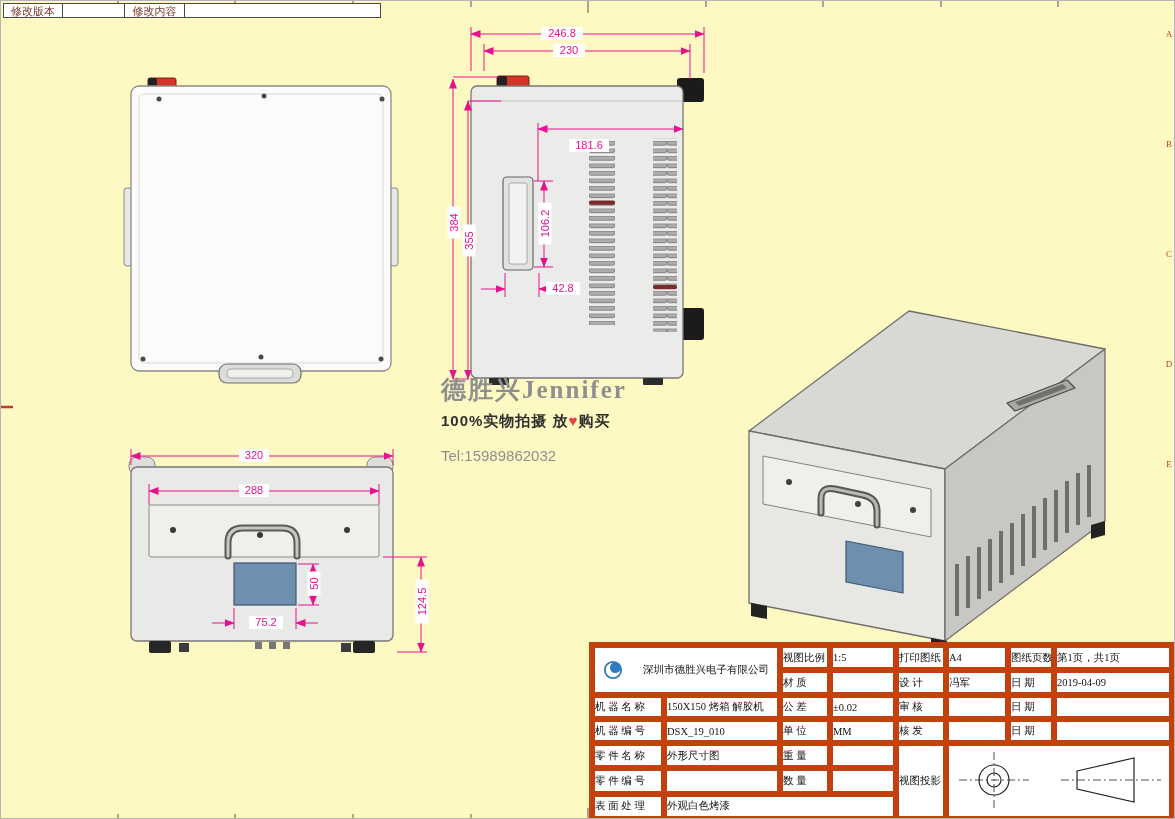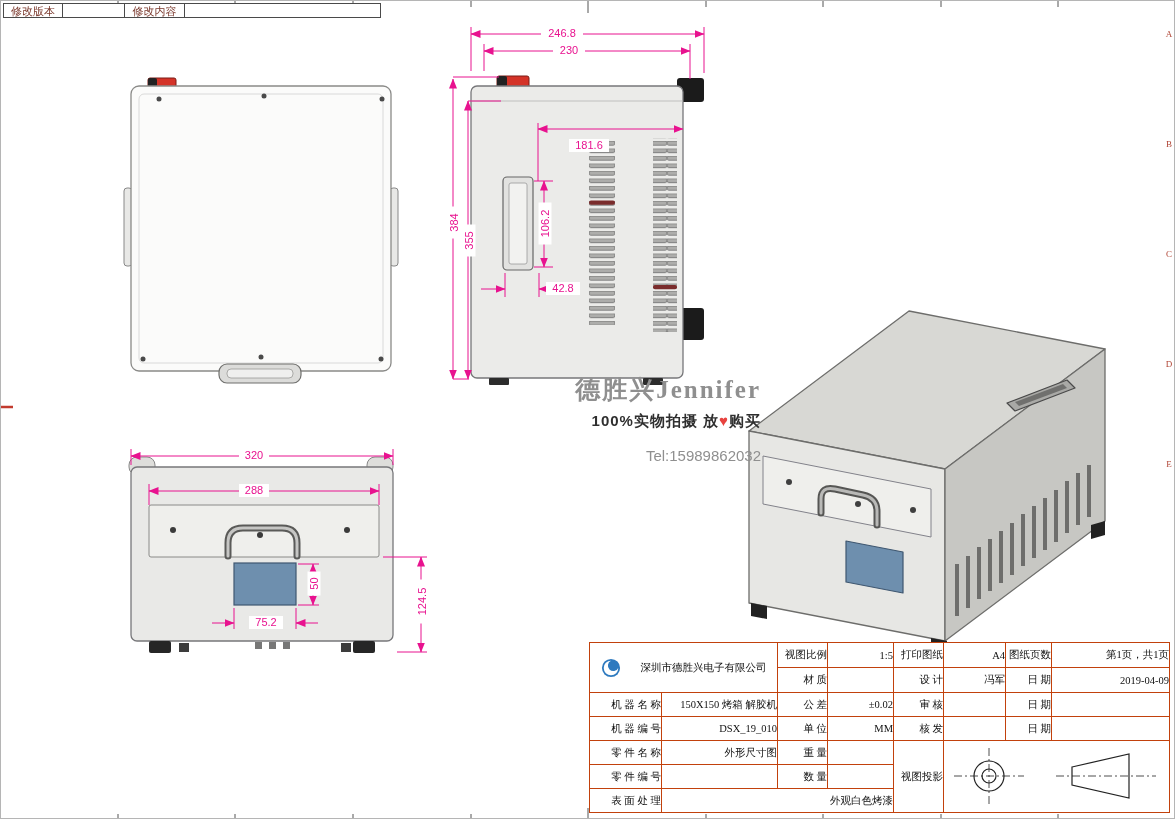--- a/index.html
+++ b/index.html
@@ -1,16 +1,16 @@
 <!DOCTYPE html>
 <html><head>
 <meta charset="utf-8">
 <style>
   html,body{margin:0;padding:0;background:#e9e9e9;}
-  #page{position:relative;width:1175px;height:819px;background:#ffffff;overflow:hidden;
+  #page{position:relative;width:1175px;height:819px;background:#fef9c3;overflow:hidden;
         font-family:"Liberation Sans",sans-serif;border:1px solid #b5b5b5;box-sizing:border-box;}
   svg{display:block;}
   #drawing{position:absolute;left:0;top:0;}
 
   
   .rev-table{position:absolute;left:2px;top:2px;display:flex;font:11px "Liberation Serif",serif;color:#7a382c;}
   .rev-cell{border:1px solid #4a4a4a;height:15px;line-height:15px;padding:0 3px;box-sizing:border-box;background:#fff;}
   .rev-cell.b1{width:60px;text-align:center;}
   .rev-cell.b2{width:62px;border-left:none;}
   .rev-cell.b3{width:60px;text-align:center;border-left:none;}
@@ -18,30 +18,30 @@
 
   
   .dim-label{position:absolute;color:#e8128f;font:11px "Liberation Sans",sans-serif;
              line-height:13px;background:#ffffff;padding:0 1px;text-align:center;}
   .dim-label.v{transform:rotate(-90deg);transform-origin:center;}
 
   
   .zone{position:absolute;left:1163px;width:10px;text-align:center;font:9px "Liberation Serif",serif;color:#b04434;}
 
   
-  .watermark{position:absolute;left:440px;top:372px;width:320px;text-align:right;pointer-events:none;}
+  .watermark{position:absolute;left:440px;top:372px;width:320px;text-align:left;pointer-events:none;}
   .wm-brand{font:600 25px "Liberation Serif",serif;color:#8f8f8f;letter-spacing:2px;}
   .wm-photo{font:bold 15px "Liberation Sans",sans-serif;color:#2f2f2f;letter-spacing:1px;margin-top:6px;}
   .wm-photo .heart{color:#e8433f;}
   .wm-tel{font:15px "Liberation Sans",sans-serif;color:#8f8f8f;margin-top:16px;}
 
   
   .title-block{position:absolute;left:588px;top:641px;}
   .title-block table{border-collapse:collapse;table-layout:fixed;width:580px;background:#fff;}
-  .title-block td{border:1px solid #c2410c;text-align:right;vertical-align:middle;
+  .title-block td{border:6px solid #c2410c;text-align:left;vertical-align:middle;
                   font:10.5px "Liberation Serif",serif;color:#111;padding:0;overflow:hidden;white-space:nowrap;}
   .title-block tr.r12{height:25px;} .title-block tr.rS{height:24px;}
   .company-cell{font:bold 12.5px "Liberation Serif",serif;color:#17418f;}
   .company-inner{display:flex;align-items:center;justify-content:center;gap:20px;}
   .proj-cell{padding:0;}
 </style>
 </head>
 <body>
 
 <div id="page">

